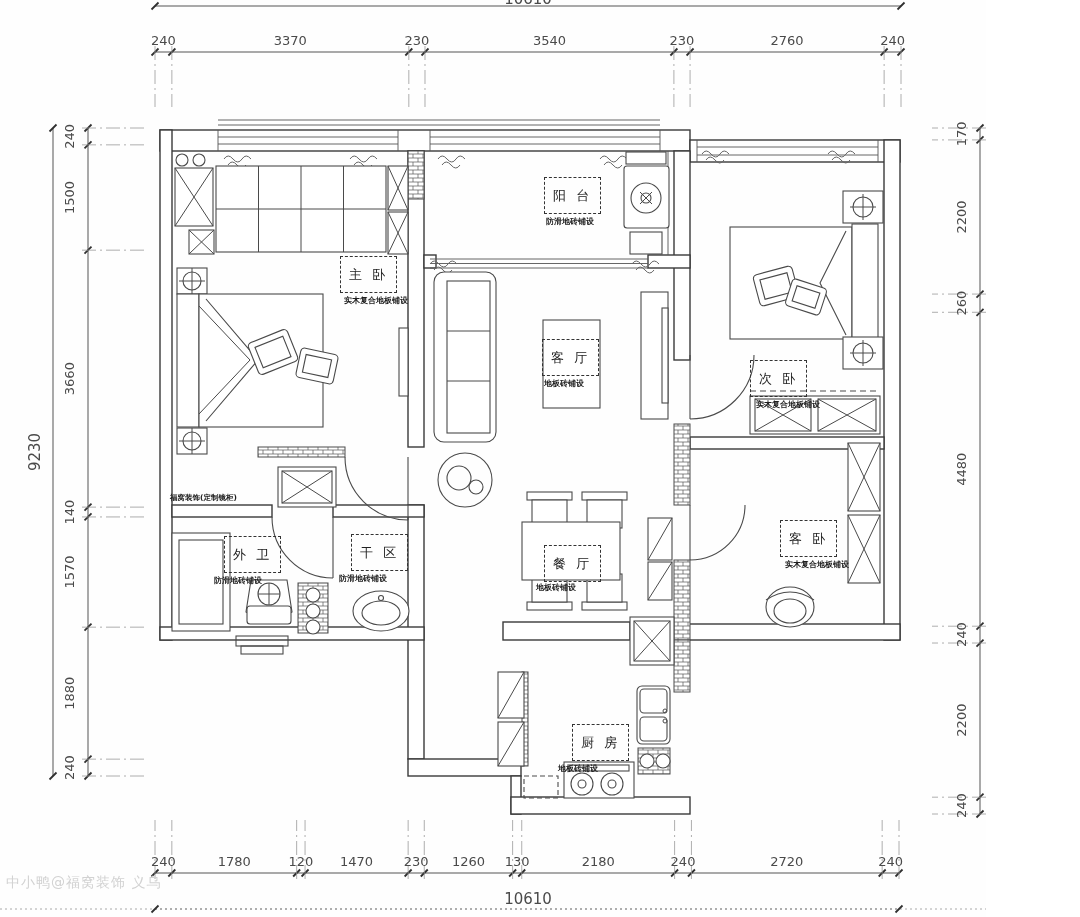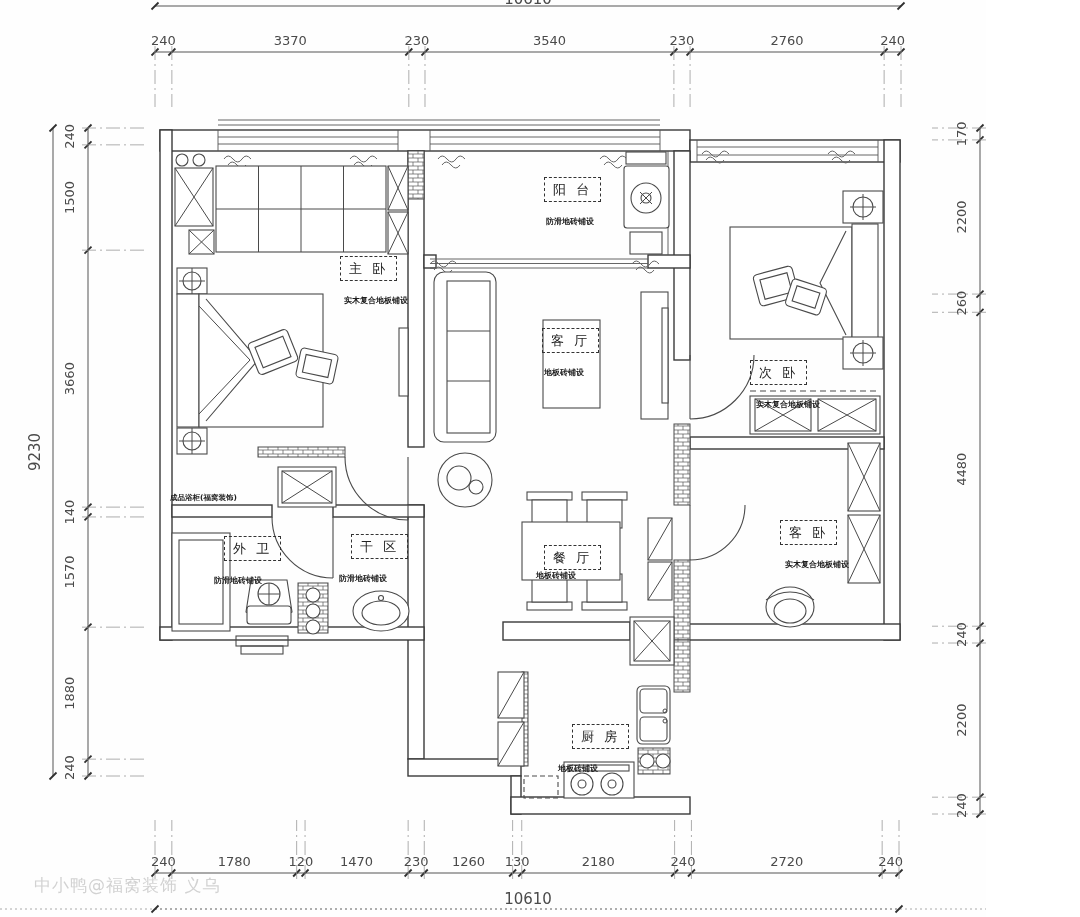--- a/index.html
+++ b/index.html
@@ -19,26 +19,26 @@
   .wave{stroke:#666;stroke-width:1;fill:none;}
   
   .dimline{stroke:#555;stroke-width:1;}
   .tick{stroke:#2f2f2f;stroke-width:1.8;}
   .ext{stroke:#999;stroke-width:0.8;stroke-dasharray:14 4 2 4;}
   .dimtext{fill:#4a4a4a;font:13px "DejaVu Sans",sans-serif;}
   .dimtotal{fill:#4a4a4a;font:15px "DejaVu Sans",sans-serif;}
   .dotted{stroke:#888;stroke-width:1;stroke-dasharray:2 3;fill:none;}
   
   .room{position:absolute;color:#222;}
-  .rbox{display:inline-block;border:1.6px dashed #333;padding:3px 8px;
+  .rbox{display:inline-block;border:1.6px dashed #333;padding:9px 8px;
         font-size:13px;letter-spacing:3px;white-space:nowrap;line-height:17px;}
-  .rnote{font-size:8px;font-weight:600;margin-top:14px;white-space:nowrap;color:#1d1d1d;}
+  .rnote{font-size:8px;font-weight:600;margin-top:2px;white-space:nowrap;color:#1d1d1d;}
   .anno{position:absolute;font-size:7.5px;font-weight:600;color:#1d1d1d;white-space:nowrap;}
-  .watermark{position:absolute;left:6px;top:874px;font-size:17px;color:#d2d2d2;
-             letter-spacing:1px;margin-left:28px;}
+  .watermark{position:absolute;left:6px;top:874px;font-size:14px;color:#d2d2d2;
+             letter-spacing:1px;}
 </style>
 </head>
 <body>
 
 <div class="stage">
 
 <svg width="1080" height="917" viewBox="0 0 1080 917">
   <defs>
     <pattern id="brickpat" width="10" height="8" patternUnits="userSpaceOnUse">
       <rect width="10" height="8" fill="#fff"></rect>
@@ -452,21 +452,21 @@
 </svg>
 
 <div class="room" style="left:544px;top:177px">
   <div class="rbox">阳 台</div>
   <div class="rnote" style="margin-left:2px">防滑地砖铺设</div>
 </div>
 <div class="room" style="left:340px;top:256px">
   <div class="rbox">主 卧</div>
   <div class="rnote" style="margin-left:4px">实木复合地板铺设</div>
 </div>
-<div class="room" style="left:542px;top:328px">
+<div class="room" style="left:542px;top:339px">
   <div class="rbox">客 厅</div>
   <div class="rnote" style="margin-left:2px">地板砖铺设</div>
 </div>
 <div class="room" style="left:750px;top:360px">
   <div class="rbox">次 卧</div>
   <div class="rnote" style="margin-left:6px">实木复合地板铺设</div>
 </div>
 <div class="room" style="left:780px;top:520px">
   <div class="rbox">客 卧</div>
   <div class="rnote" style="margin-left:5px">实木复合地板铺设</div>
@@ -481,17 +481,17 @@
 </div>
 <div class="room" style="left:351px;top:534px">
   <div class="rbox">干 区</div>
   <div class="rnote" style="margin-left:-12px">防滑地砖铺设</div>
 </div>
 <div class="room" style="left:572px;top:724px">
   <div class="rbox">厨 房</div>
   <div class="rnote" style="margin-left:-14px">地板砖铺设</div>
 </div>
 
-<div class="anno" style="left:170px;top:493px">成品浴柜(福窝装饰)</div>
+<div class="anno" style="left:170px;top:493px">福窝装饰(定制镜柜)</div>
 
 <div class="watermark">中小鸭@福窝装饰 义乌</div>
 
 </div>
 
 </body></html>

